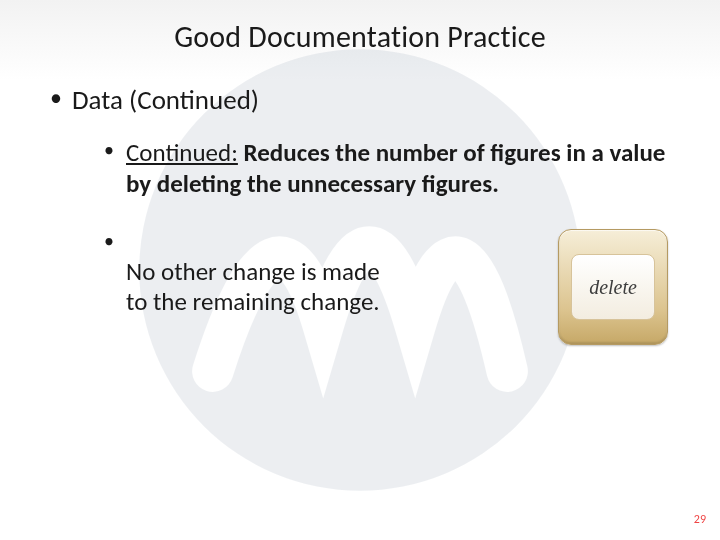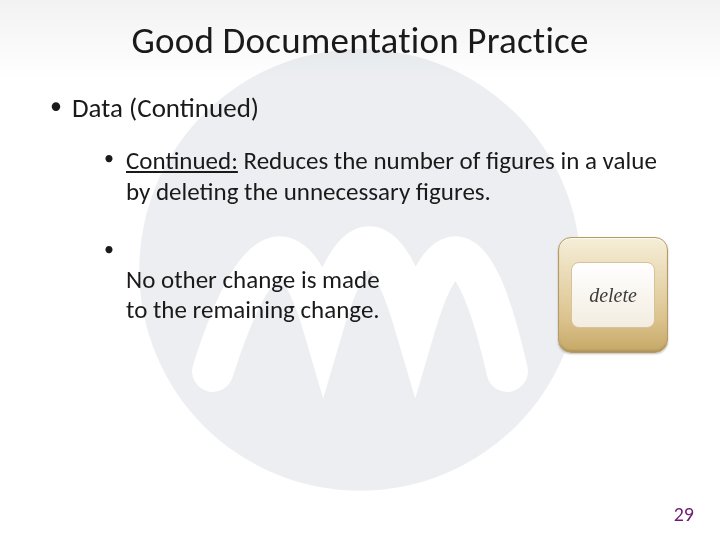--- a/index.html
+++ b/index.html
@@ -27,21 +27,21 @@
   }
   .watermark svg { width: 100%; height: 100%; }
   .slide {
     position: relative;
     z-index: 1;
     width: 100%; height: 100%;
     padding: 18px 46px 0 46px;
   }
   .title {
     text-align: center;
-    font-size: 37px;
+    font-size: 30px;
     font-weight: 400;
     color: #1a1a1a;
     margin-bottom: 28px;
     letter-spacing: 0.2px;
   }
   ul.level1 {
     list-style: none;
     padding-left: 0;
   }
   ul.level1 > li {
@@ -74,21 +74,21 @@
   }
   ul.level2 > li::before {
     content: "•";
     position: absolute;
     left: 2px;
     top: 0;
     color: #1a1a1a;
     font-size: 20px;
   }
   .trunc-label { text-decoration: underline; }
-  .bold { font-weight: 400; }
+  .bold { font-weight: 700; }
   .row {
     display: flex;
     align-items: center;
     justify-content: center;
     gap: 18px;
   }
   .row-text { flex: 1; }
   .key-wrap {
     flex: 0 0 auto;
     margin-right: 6px;
@@ -117,24 +117,24 @@
     justify-content: center;
   }
   .keycap .label {
     font-style: italic;
     font-family: Georgia, "Times New Roman", serif;
     font-size: 20px;
     color: #3d3d3d;
   }
   .page-num {
     position: absolute;
-    right: 26px;
+    right: 14px;
     bottom: 14px;
-    font-size: 20px;
-    color: #701a75;
+    font-size: 12px;
+    color: #ef4444;
   }
 </style>
 </head>
 <body>
 
 <div class="bg-gradient"></div>
 
 <div class="watermark">
   <svg viewBox="0 0 100 100">
     <circle cx="50" cy="50" r="48" fill="#1e3a5f"></circle>

